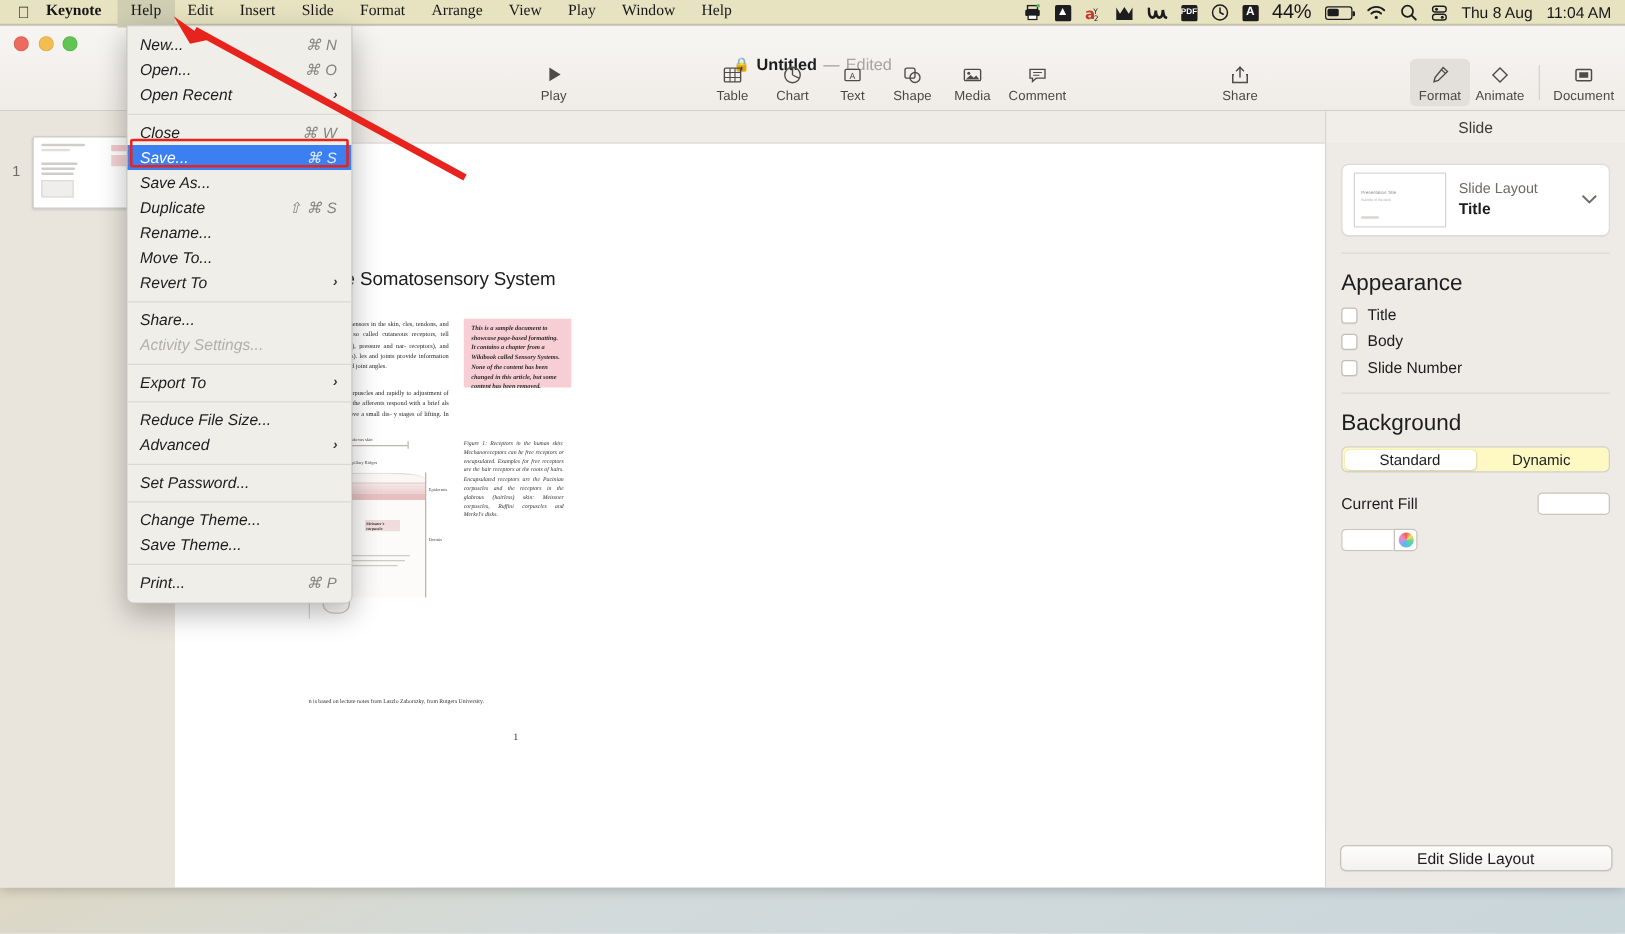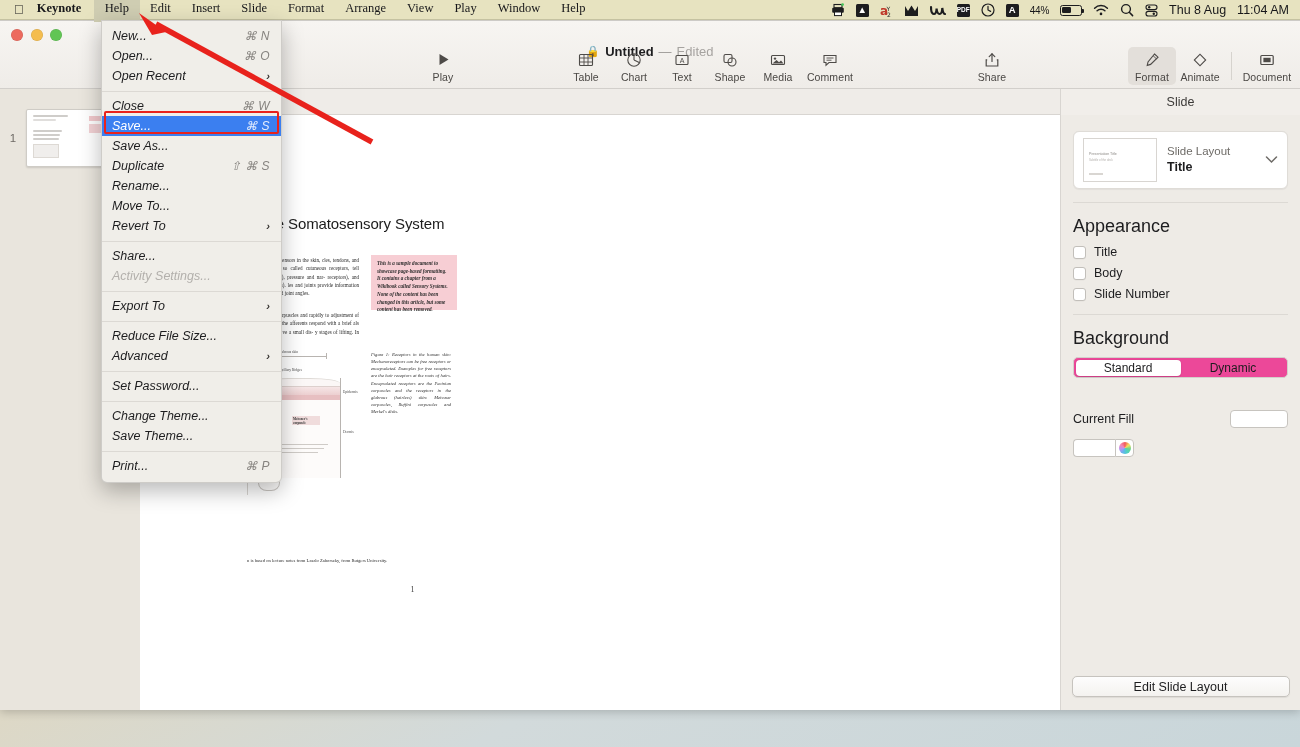--- a/index.html
+++ b/index.html
@@ -30,21 +30,21 @@
     position: absolute; right: 0; top: 0; height: 20px;
     display: flex; align-items: center; gap: 11px; padding-right: 11px;
     font-size: 12.5px;
   }
   .mb-icon { display: inline-flex; align-items: center; justify-content: center; line-height: 1; cursor: default; }
   .sqicon {
     width: 13px; height: 13px; background: #1d1d1f; color: #fff;
     font-size: 9.5px; font-weight: bold; display: inline-flex;
     align-items: center; justify-content: center; border-radius: 1.5px;
   }
-  .batt-txt { font-size: 10px; letter-spacing: -.2px; }
+  .batt-txt { font-size: 16px; letter-spacing: -.2px; }
   .batt {
     width: 22px; height: 11px; border: 1.2px solid #1d1d1f; border-radius: 2.6px;
     position: relative; display: inline-block;
   }
   .batt::after {
     content:''; position: absolute; right: -3px; top: 3px;
     width: 2px; height: 4px; background: #1d1d1f; border-radius: 0 1px 1px 0;
   }
   .batt i { position: absolute; left: 1.2px; top: 1.2px; bottom: 1.2px; width: 44%; background: #1d1d1f; border-radius: 1.3px; display:block; }
   .clock { font-size: 12.5px; white-space: nowrap; }
@@ -218,22 +218,22 @@
   .sec-h { font-size: 18px; font-weight: normal; color: #1d1d1f; margin: 13px 0 8px; }
 
   .ckrow { display: flex; align-items: center; gap: 8px; margin-bottom: 7px; }
   .ckbox {
     width: 13px; height: 13px; background: #fff; border: 1px solid #c2bfba;
     border-radius: 3px; box-shadow: 0 .5px .5px rgba(0,0,0,.05);
   }
   .ckrow .cl { font-size: 12.5px; color: #1d1d1f; }
 
   .segctl {
-    display: flex; height: 21px; background: #ec4899; border-radius: 5px;
-    padding: 1.5px; margin-bottom: 32px; border: .5px solid #d3d0cb;
+    display: flex; height: 21px; background: #fef9c3; border-radius: 5px;
+    padding: 1.5px; margin-bottom: 16px; border: .5px solid #d3d0cb;
   }
   .segctl div {
     flex: 1; display: flex; align-items: center; justify-content: center;
     font-size: 12px; color: #1d1d1f; border-radius: 4px;
   }
   .segctl div.sel { background: #fff; box-shadow: 0 .5px 1.5px rgba(0,0,0,.16); }
 
   .fillrow { display: flex; align-items: center; justify-content: space-between; margin-bottom: 11px; }
   .fillrow .fl { font-size: 12.5px; color: #1d1d1f; }
   .swatch-lg { width: 58px; height: 18px; background: #fff; border: 1px solid #c7c4bf; border-radius: 4px; }

